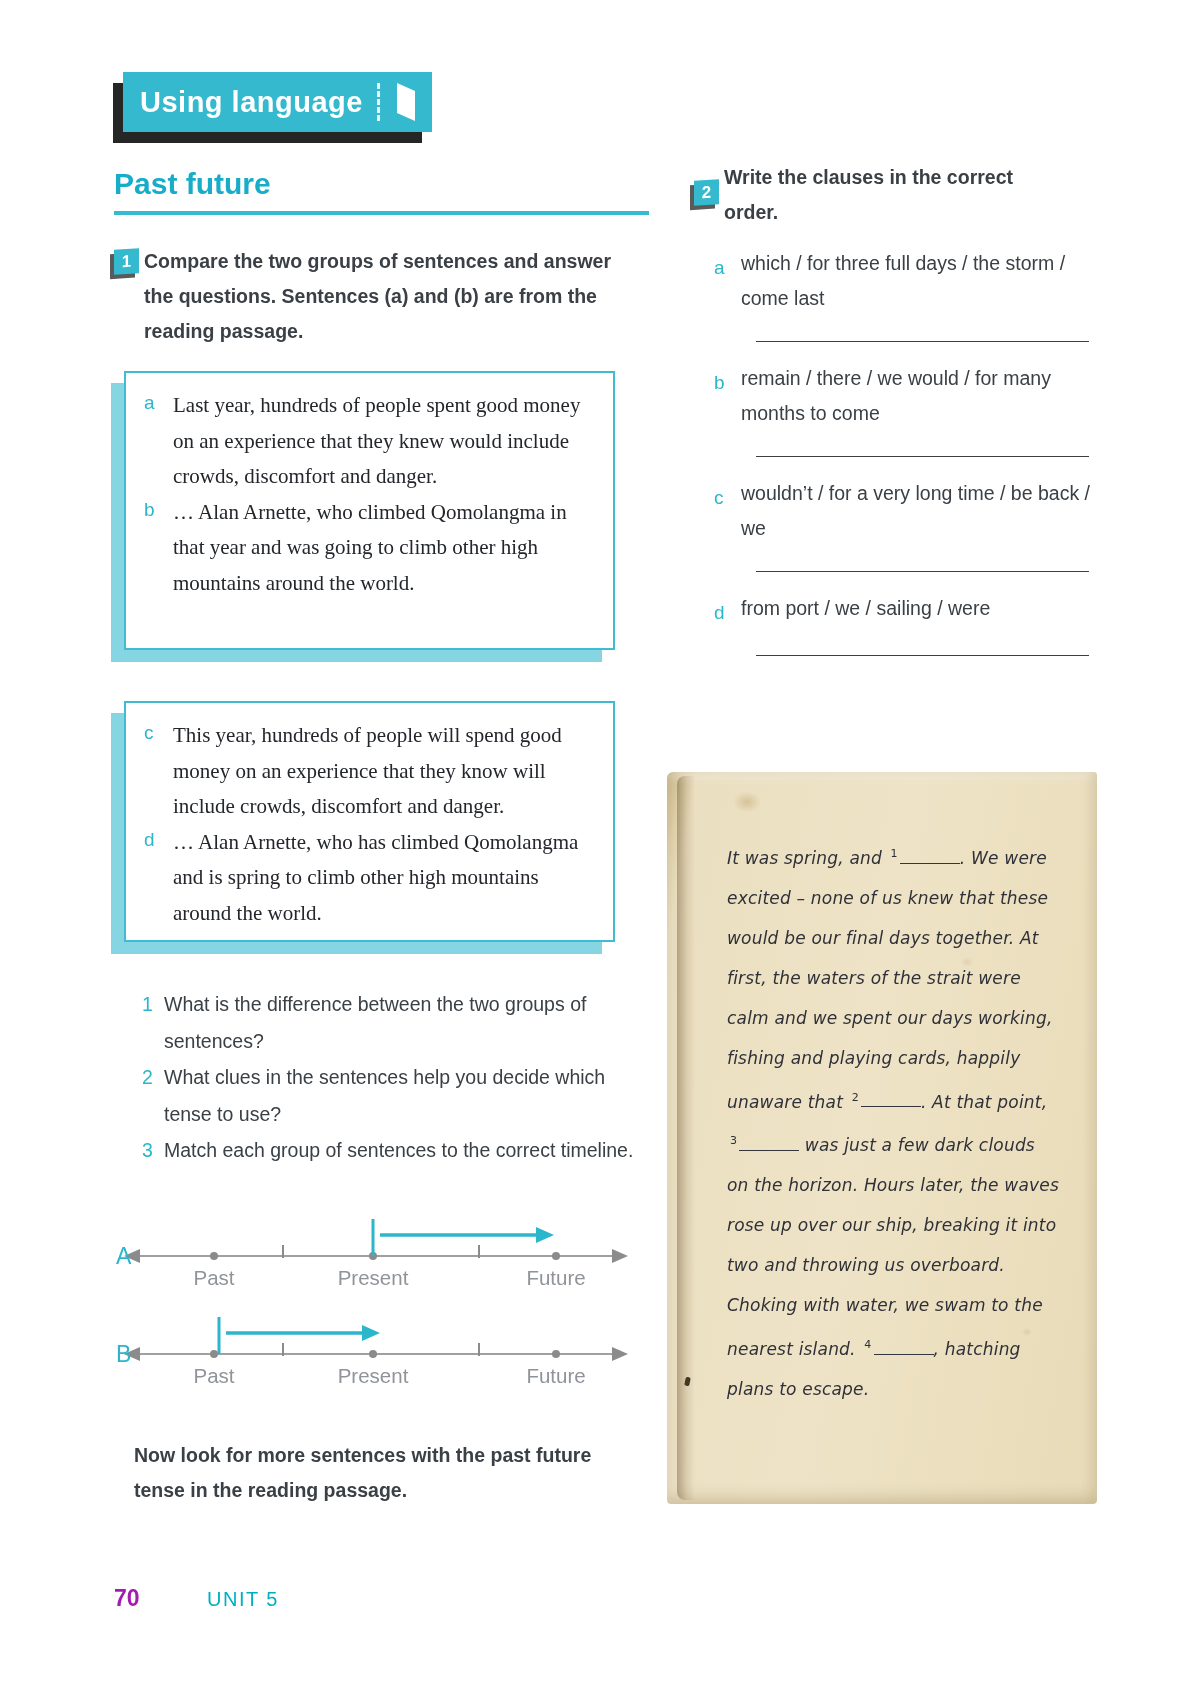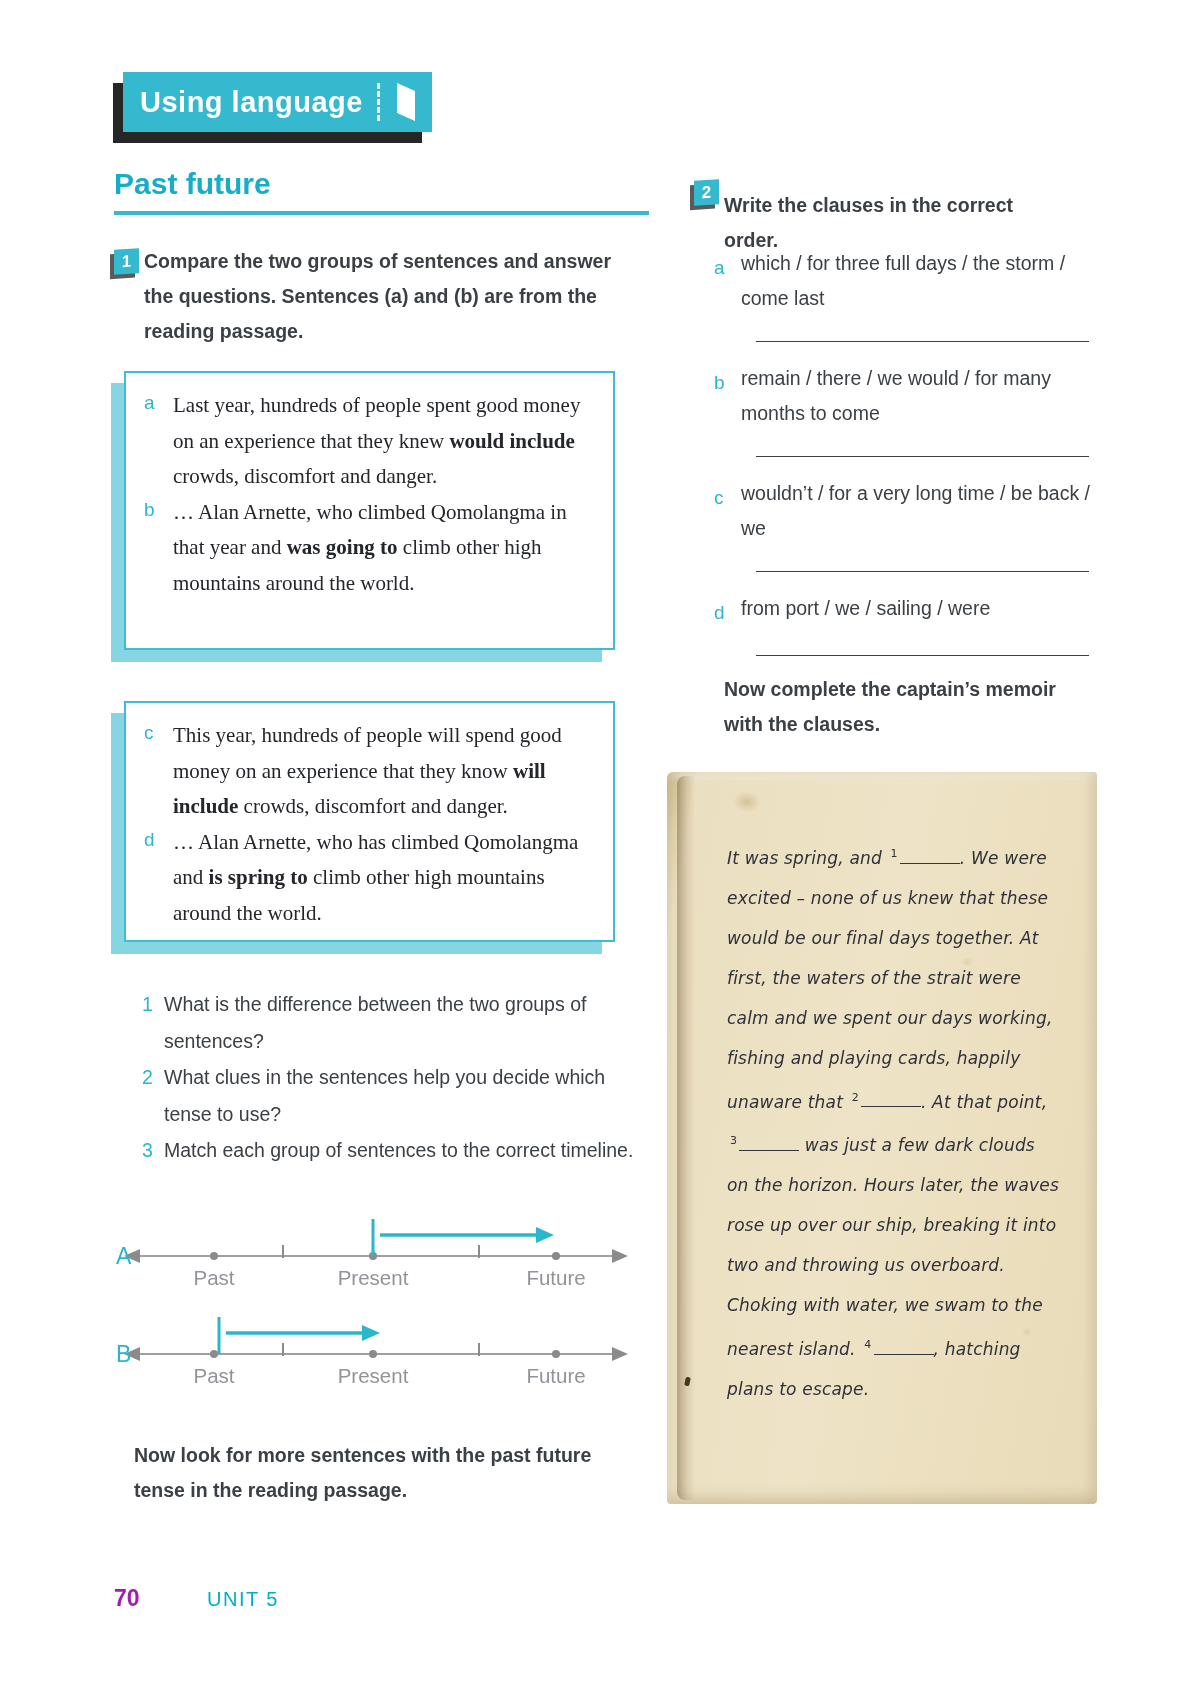--- a/index.html
+++ b/index.html
@@ -23,34 +23,34 @@
   .badge{
     position:absolute;width:25px;height:25px;background:#35b9ce;color:#fff;
     display:flex;align-items:center;justify-content:center;
     font-size:17px;font-weight:bold;transform:skewY(-4deg);
     box-shadow:-4px 4px 0 #5a5a5a;
   }
   #ex1-badge{left:103px;top:249px;}
   #ex2-badge{left:683px;top:180px;}
   .instr{font-weight:bold;font-size:19.5px;line-height:35px;color:#3a4045;}
   #ex1-instructions{position:absolute;left:133px;top:244px;width:488px;}
-  #ex2-instructions{position:absolute;left:713px;top:188px;width:340px;}
+  #ex2-instructions{position:absolute;left:713px;top:160px;width:340px;}
   
   .sentence-box{
     position:absolute;left:113px;width:491px;box-sizing:border-box;
     border:2px solid #3fbcd2;background:#fff;
     box-shadow:-13px 12px 0 #85d5e3;
     padding:15px 12px 15px 18px;
   }
   #sentence-box-0{top:371px;height:279px;}
   #sentence-box-1{top:701px;height:241px;}
   .sent-item{display:grid;grid-template-columns:29px 1fr;}
   .item-letter{color:#2bb6cc;font-size:19px;font-weight:400;padding-top:4px;}
   .sent-text{margin:0;font-family:"Liberation Serif",serif;font-size:21px;line-height:35.5px;color:#23262b;}
-  .sent-text b{font-weight:700;}
+  .sent-text b{font-weight:400;}
   
   #questions{position:absolute;left:131px;top:986px;width:492px;}
   .question{display:grid;grid-template-columns:22px 1fr;font-size:19.5px;line-height:36.5px;}
   .q-num{color:#2bb6cc;}
   .q-text{color:#3a4045;}
   
   .timeline{position:absolute;left:103px;width:515px;height:88px;}
   #timeline-0{top:1208px;}
   #timeline-1{top:1306px;}
   
@@ -203,21 +203,20 @@
         <span>wouldn’t / for a very long time / be back / we</span>
       </div>
       <div class="blankline"></div>
       <div class="ex2-item">
         <span class="item-letter">d</span>
         <span>from port / we / sailing / were</span>
       </div>
       <div class="blankline"></div>
     </div>
 
-  <p class="instr" id="ex2-followup" style="margin:0">Now complete the captain’s memoir with the clauses.</p>
 
   <div class="notebook">
     <div class="memoir-text" id="memoir-text"><span>It was spring, and </span><sup>1</sup><span class="memoir-blank"></span><span>. We were excited – none of us knew that these would be our final days together. At first, the waters of the strait were calm and we spent our days working, fishing and playing cards, happily unaware that </span><sup>2</sup><span class="memoir-blank"></span><span>. At that point, </span><sup>3</sup><span class="memoir-blank"></span><span> was just a few dark clouds on the horizon. Hours later, the waves rose up over our ship, breaking it into two and throwing us overboard. Choking with water, we swam to the nearest island. </span><sup>4</sup><span class="memoir-blank"></span><span>, hatching plans to escape.</span></div>
   </div>
 
   <div class="footer-num">70</div>
   <div class="footer-unit">UNIT 5</div>
 
 </div>
 

